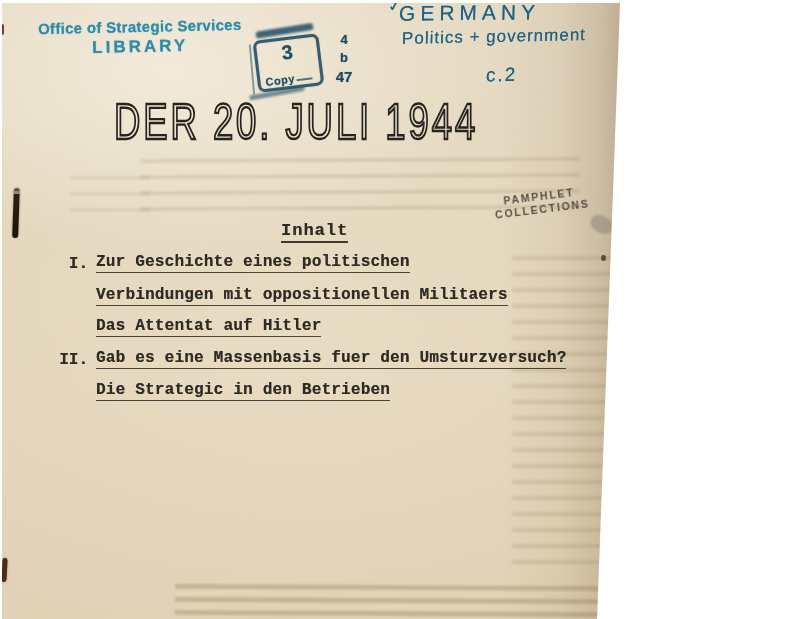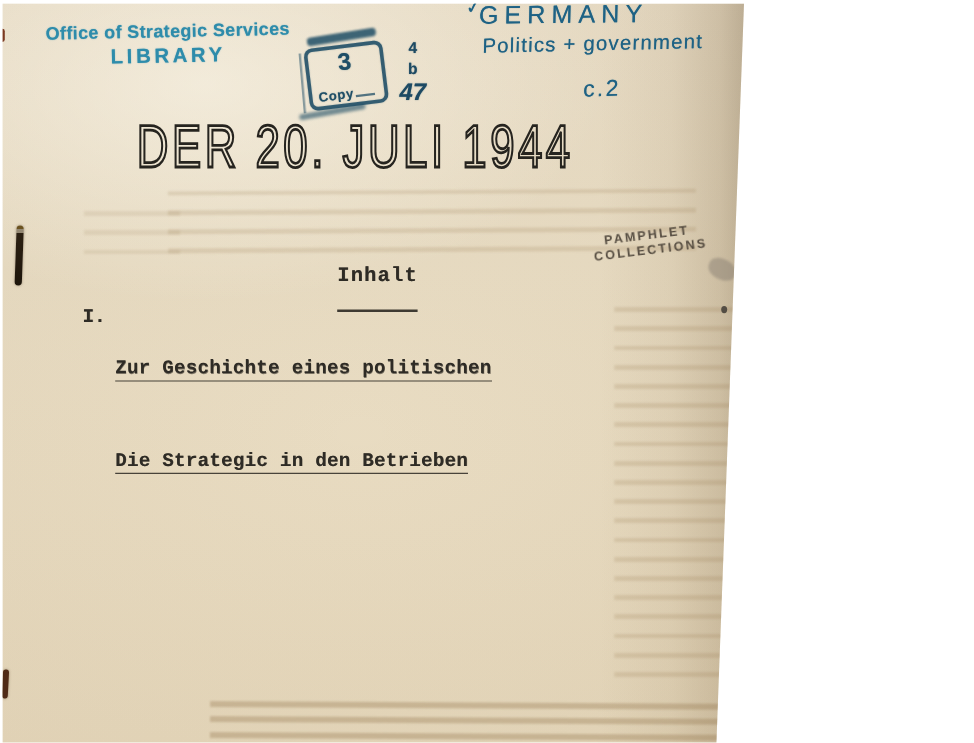--- a/index.html
+++ b/index.html
@@ -85,21 +85,21 @@
   .copy-label { position:absolute; left:5px; bottom:1px; font-size:11px; font-weight:bold;
     letter-spacing:0.5px; text-shadow:0 0 1px rgba(31,78,102,0.6); }
   .copy-label-line { position:absolute; left:36px; bottom:4px; width:16px; height:2px;
     background:rgba(31,78,102,0.75); }
 
   
   .date-stamp { position:absolute; left:332px; top:31px; color:#1d4a63;
     font-weight:bold; text-align:center; width:24px;
     text-shadow:0 0 1px rgba(29,74,99,0.7); }
   .date-part { line-height:18px; font-size:13px; }
-  .date-part:last-child { font-size:20px; line-height:20px;font-style:italic; }
+  .date-part:last-child { font-size:15px; line-height:20px; }
 
   
   .hand { position:absolute; color:#1e6284; text-shadow:0 0 0.6px rgba(30,98,132,0.8); }
   .hand-check { left:388px; top:-4px; font-size:16px; transform:rotate(-8deg); }
   .hand-germany { left:399px; top:1px; font-size:21px; letter-spacing:5px;
     transform:rotate(-0.6deg) skewX(-2deg); }
   .hand-politics { left:402px; top:27px; font-size:17px; letter-spacing:1px;
     transform:rotate(-1.2deg) skewX(-3deg); }
   .hand-c2 { left:486px; top:64px; font-size:19px; letter-spacing:2px;
     transform:rotate(-2deg) skewX(-4deg); }
@@ -124,27 +124,27 @@
     transform:rotate(-7deg); filter:blur(0.3px); white-space:nowrap;
   }
   .pamphlet-line1 { margin-left:10px; }
 
   
   .type { font-family:"Liberation Mono", monospace; color:#2e2b25;
     text-shadow:0.3px 0.3px 0.5px rgba(46,43,37,0.6); }
   .inhalt {
     position:absolute; left:281px; top:221px;
     font-size:17px; font-weight:bold; letter-spacing:1px;
-    border-bottom:2.5px solid rgba(43,40,34,0.9); padding-bottom:18px;
+    border-bottom:2.5px solid rgba(43,40,34,0.9); padding-bottom:1px;
   }
   .toc-rows { position:absolute; left:56px; top:254px; width:540px; }
   .trow { display:flex; align-items:flex-start; margin-bottom:12.5px; }
   .num { flex:0 0 32px; text-align:right; font-size:16px; font-weight:bold;
     margin-right:8px; line-height:20px; }
-  .lines { display:flex; flex-direction:column; align-items:flex-start;margin-top:45px; }
+  .lines { display:flex; flex-direction:column; align-items:flex-start; }
   .u { display:inline-block; font-size:16px; font-weight:bold; letter-spacing:0.2px;
     line-height:17.5px; border-bottom:1.9px solid rgba(43,40,34,0.85);
     padding-bottom:0.5px; white-space:nowrap; }
 </style>
 </head>
 <body>
 
 <div class="paper">
 
   <div class="bleed bleed-top"></div>
@@ -196,28 +196,46 @@
   <div class="toc-rows type">
 
     <div class="trow">
       <span class="num">I.</span>
       <span class="lines">
         <span class="u">Zur Geschichte eines politischen</span>
       </span>
     </div>
 
 
-
-
-
-
-
-
     <div class="trow">
       <span class="num"></span>
       <span class="lines">
+        <span class="u">Verbindungen mit oppositionellen Militaers</span>
+      </span>
+    </div>
+
+    <div class="trow">
+      <span class="num"></span>
+      <span class="lines">
+        <span class="u">Das Attentat auf Hitler</span>
+      </span>
+    </div>
+
+
+    <div class="trow">
+      <span class="num">II.</span>
+      <span class="lines">
+        <span class="u">Gab es eine Massenbasis fuer den Umsturzversuch?</span>
+      </span>
+    </div>
+
+
+
+    <div class="trow">
+      <span class="num"></span>
+      <span class="lines">
         <span class="u">Die Strategic in den Betrieben</span>
       </span>
     </div>
 
 
   </div>
 </div>
 
 </body></html>

